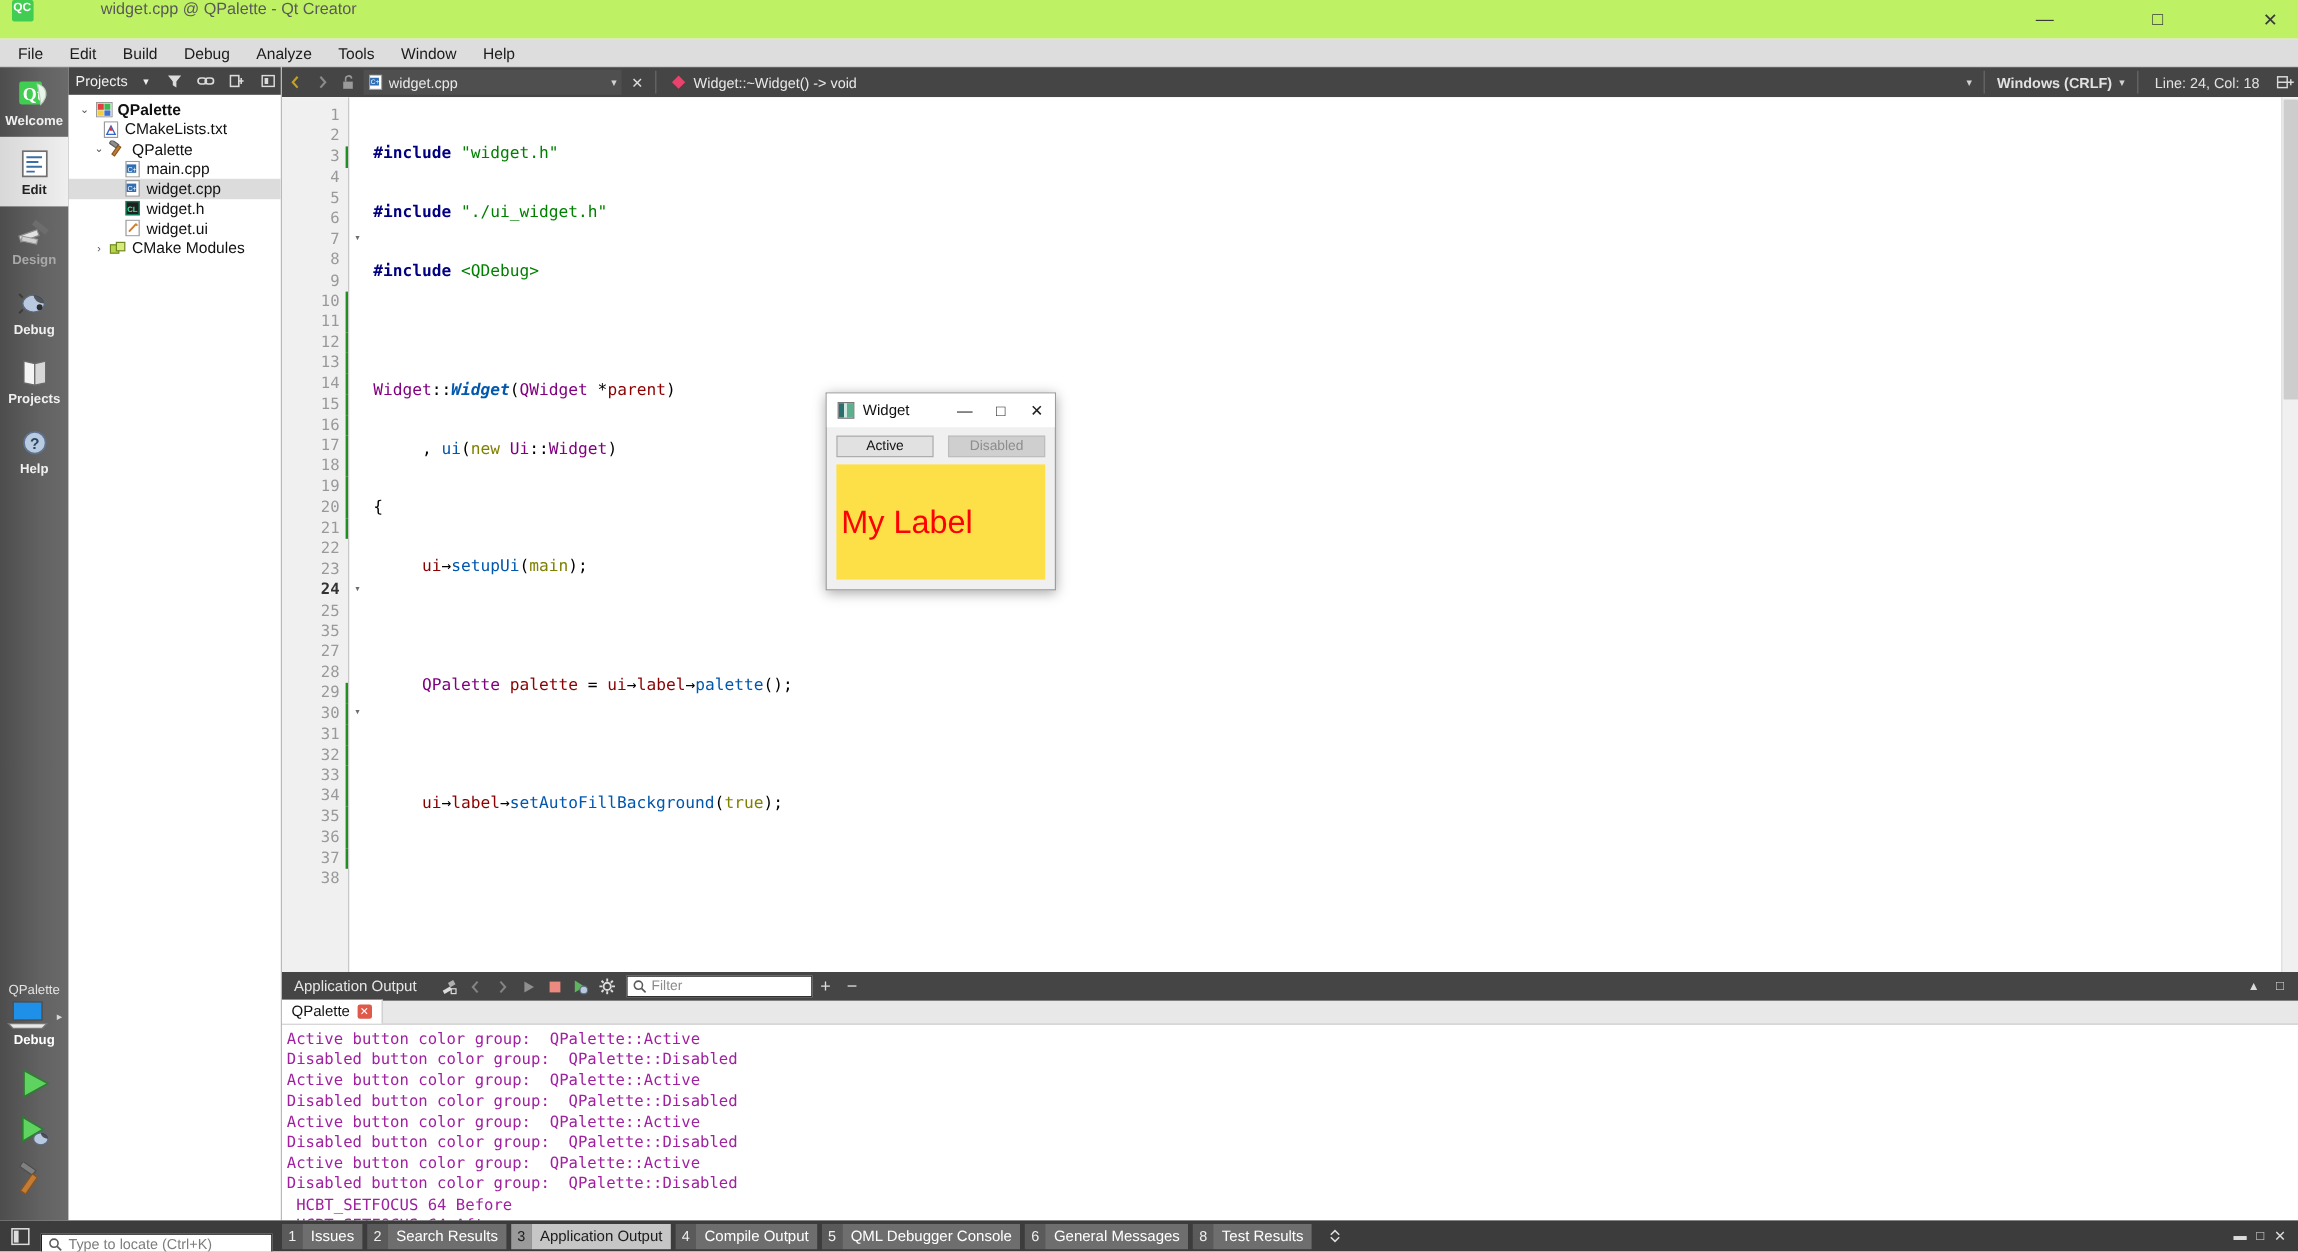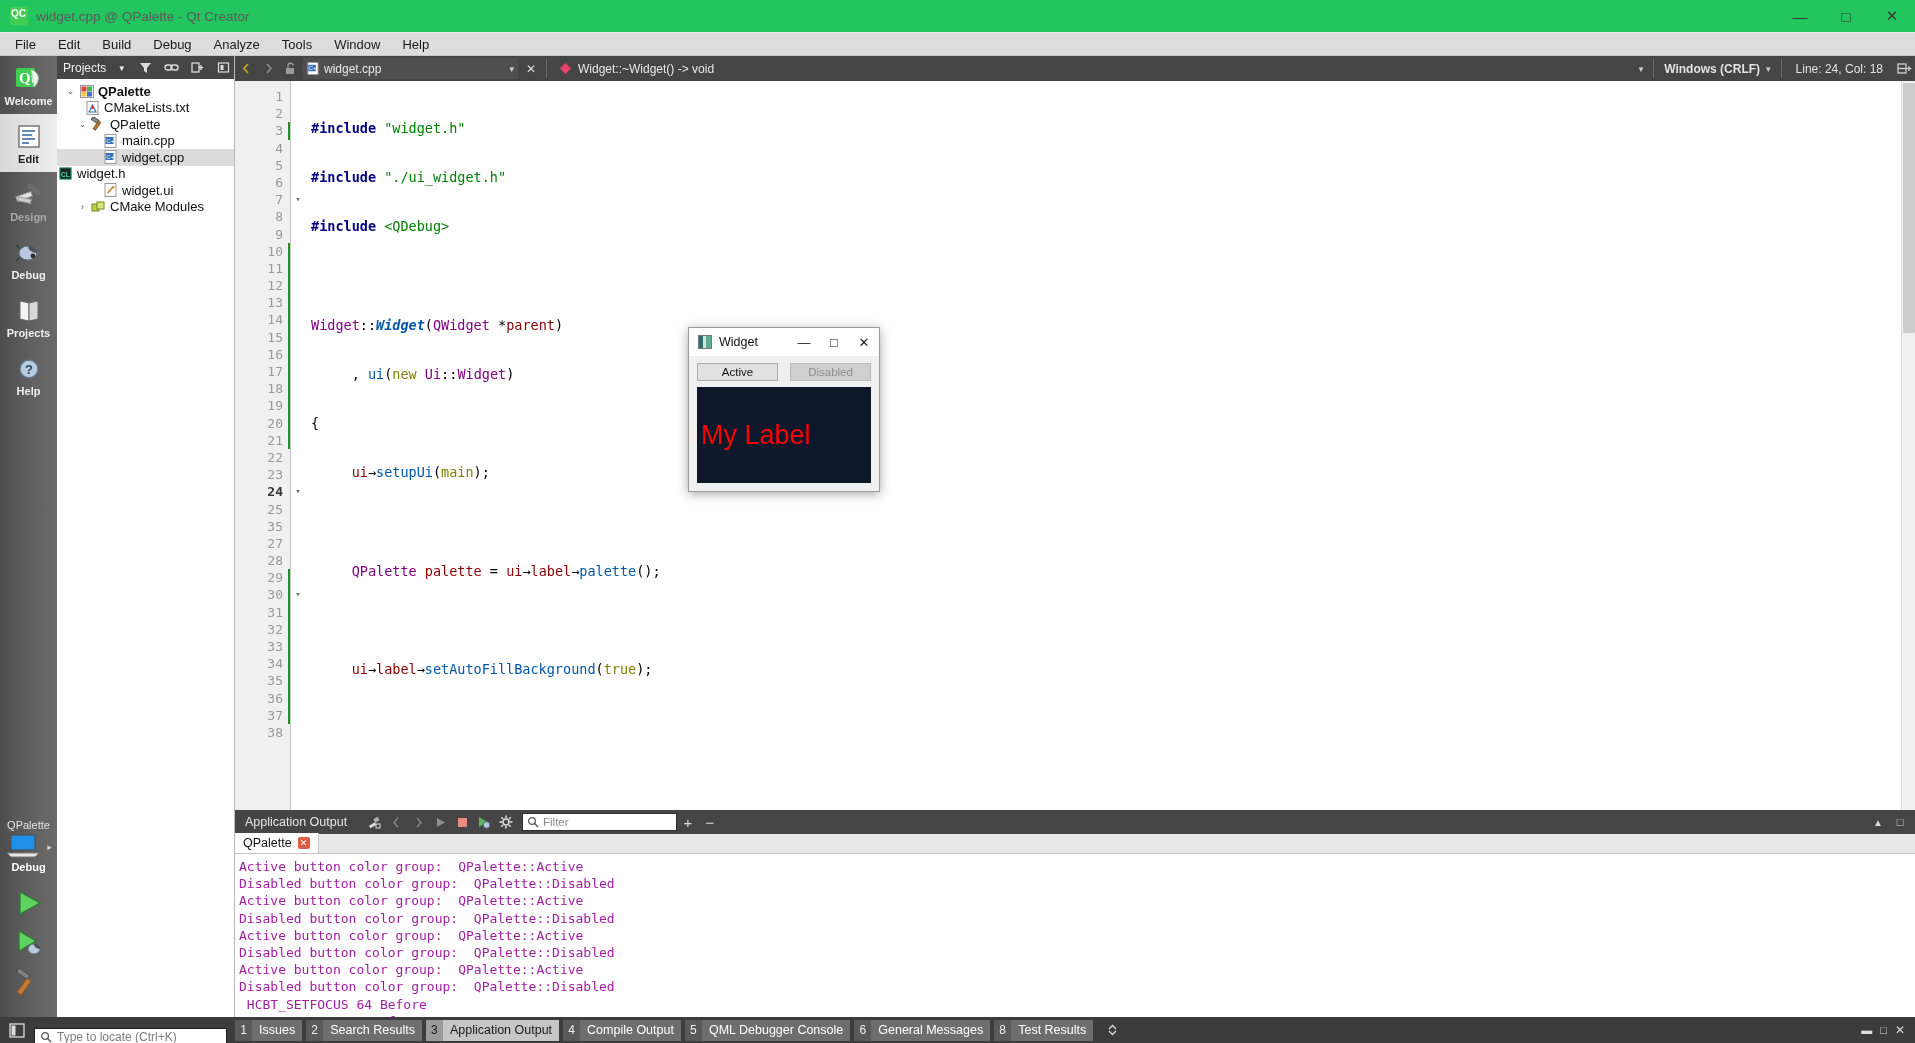--- a/index.html
+++ b/index.html
@@ -7,22 +7,22 @@
     width: 1915px; height: 1043px;
     font-family: "Liberation Sans", sans-serif;
     font-size: 13px;
     background: #f0f0f0;
     overflow: hidden;
   }
   .app { position: relative; width: 1915px; height: 1043px; display: flex; flex-direction: column; }
 
   
   .titlebar {
-    height: 33px; background: #22c55e; display: flex; align-items: center;
-    flex: 0 0 33px; border-bottom: 1px solid #e8e8e8;
+    height: 33px; background: #bef264; display: flex; 
+    flex: 0 0 33px; border-bottom: 1px solid #e8e8e8; gap: 48px;
   }
   .tb-icon { width: 18px; height: 18px; margin-left: 10px; margin-right: 8px;
     background: #41cd52; border-radius: 2px; position: relative; }
   .tb-icon::after { content: "QC"; position: absolute; left: 1px; top: 1px;
     font-size: 10px; color: #fff; font-weight: bold; font-family: "Liberation Sans", sans-serif; }
   .tb-title { color: #5a5a5a; font-size: 13.5px; }
   .tb-spacer { flex: 1; }
   .wbtn { width: 46px; height: 33px; display: flex; align-items: center; justify-content: center;
           color: #3a3a3a; font-size: 15px; }
 
@@ -158,21 +158,21 @@
   .qw-ico { width: 14px; height: 14px; margin: 0 7px 0 9px;
     background: linear-gradient(to right,#2d6e6e 0 35%, #cfe8e0 35% 60%, #5fae8f 60% 100%);
     border: 1px solid #777; }
   .qw-name { font-size: 12.5px; color: #111; flex: 1; }
   .qw-wb { width: 30px; height: 28px; display:flex; align-items:center; justify-content:center; font-size: 13px; color: #222; }
   .qw-body { flex: 1; padding: 7px 8px 8px 8px; display: flex; flex-direction: column; gap: 6px; }
   .qw-btnrow { display: flex; gap: 12px; }
   .qw-btn { flex: 1; height: 18px; font-size: 11.5px; display: flex; align-items: center;
     justify-content: center; border: 1px solid #adadad; background: #e1e1e1; color: #111; }
   .qw-btn.disabled { background: #cfcfcf; color: #8d8d8d; border-color: #bdbdbd; }
-  .qw-label { flex: 1; background: #0f172a; color: #ff0000; display: flex; align-items: center;
+  .qw-label { flex: 1; background: #fde047; color: #ff0000; display: flex; align-items: center;
     font-size: 27px; font-family: "Liberation Sans", sans-serif; padding-left: 4px; }
 
   svg { display: block; }
 </style>
 </head>
 <body>
 
 <div class="app">
 
   <div class="titlebar">
@@ -384,21 +384,21 @@
           <span class="ticon">
             <svg width="13" height="14" viewBox="0 0 13 14">
               <rect x="1" y="0.5" width="11" height="13" fill="#fff" stroke="#9a9a9a"></rect>
               <rect x="1.5" y="3" width="8" height="7" fill="#2f6fb5"></rect>
               <text x="2.2" y="9" font-family="Liberation Sans, sans-serif" font-size="6" fill="#fff">C+</text>
             </svg>
           </span>
           <span class="tlabel">widget.cpp</span>
         </div>
 
-        <div class="trow" style="">
+        <div class="trow" style="padding-left:45px">
           <span class="ticon">
             <svg width="13" height="14" viewBox="0 0 13 14">
               <rect x="1" y="1" width="11" height="11" fill="#1f1f1f" stroke="#0d7d5a" stroke-width="1.2"></rect>
               <text x="2" y="9.5" font-family="Liberation Sans, sans-serif" font-size="6.5" fill="#48e0a0" font-weight="bold">CL</text>
             </svg>
           </span>
           <span class="tlabel">widget.h</span>
         </div>
 
         <div class="trow" style="padding-left:45px">

